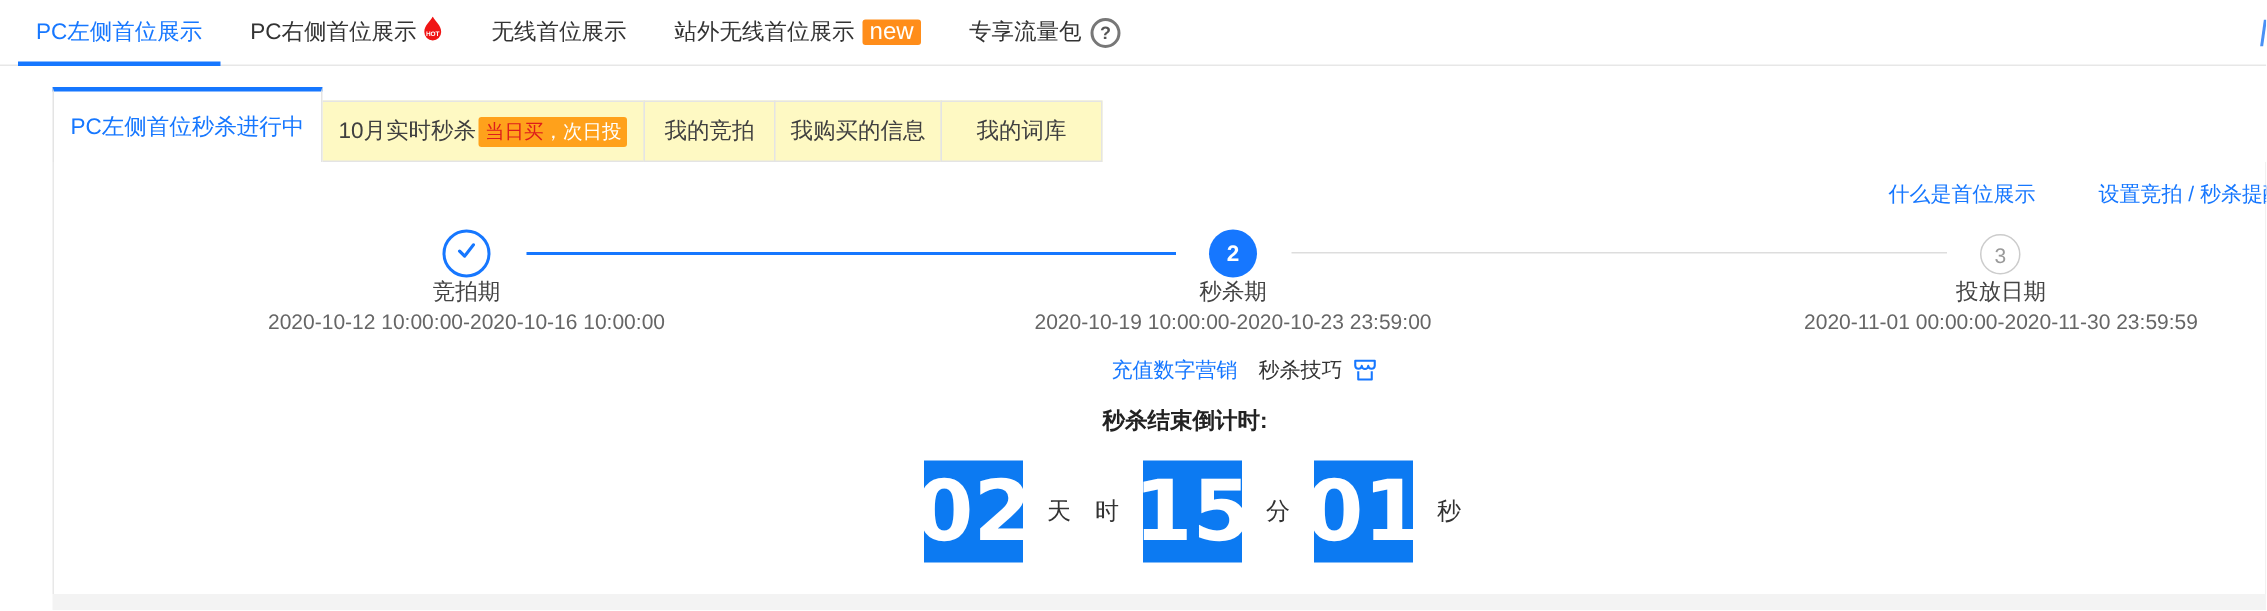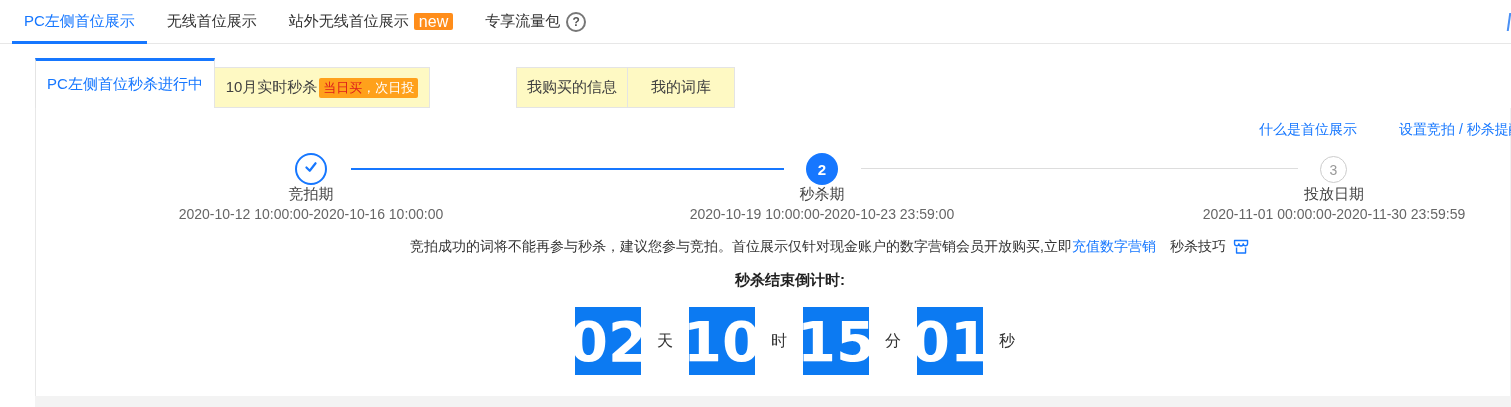--- a/index.html
+++ b/index.html
@@ -87,20 +87,29 @@
 <body>
 
 <div class="screen">
 
   <div class="topnav">
     <div class="nav-tab active">
       <span>PC左侧首位展示</span>
       <span class="nav-underline"></span>
     </div>
     <div class="nav-tab">
+      <span>PC右侧首位展示</span>
+      <span class="flame">
+        <svg width="15" height="17" viewBox="0 0 16 18">
+          <path d="M8 0 C10 4 14 6 14 11 A6 6 0 0 1 2 11 C2 6 6 4 8 0 Z" fill="#f01414"></path>
+          <text x="8" y="13.5" font-size="4.6" fill="#fff" text-anchor="middle" font-weight="bold">HOT</text>
+        </svg>
+      </span>
+    </div>
+    <div class="nav-tab">
       <span>无线首位展示</span>
     </div>
     <div class="nav-tab">
       <span>站外无线首位展示</span>
       <span class="new-badge">new</span>
     </div>
     <div class="nav-tab">
       <span>专享流量包</span>
       <span class="help-circle">?</span>
     </div>
@@ -108,20 +117,23 @@
         <i></i>
       </div>
   </div>
 
   <div class="subtab-active">
     <span>PC左侧首位秒杀进行中</span>
   </div>
   <div class="subtab" id="st2">
     <span>10月实时秒杀</span>
     <span class="hot-badge"><span class="red">当日买</span><span>，次日投</span></span>
+  </div>
+  <div class="subtab" id="st3">
+    <span>我的竞拍</span>
   </div>
   <div class="subtab" id="st4">
     <span>我购买的信息</span>
   </div>
   <div class="subtab" id="st5">
     <span>我的词库</span>
   </div>
 
   <div class="panel">
 
@@ -147,36 +159,34 @@
 
     <div class="step-title ct1">竞拍期</div>
     <div class="step-title ct2">秒杀期</div>
     <div class="step-title ct3">投放日期</div>
 
     <div class="step-range ct1">2020-10-12 10:00:00-2020-10-16 10:00:00</div>
     <div class="step-range ct2">2020-10-19 10:00:00-2020-10-23 23:59:00</div>
     <div class="step-range ct3">2020-11-01 00:00:00-2020-11-30 23:59:59</div>
 
     <div class="notice">
-      <span>竞拍成功的词将不能再参与秒杀，建议您参与竞拍。首位展示仅针对现金账户的数字营销会员开放购买,立即</span>
         <span class="link">充值数字营销</span>
         <span class="tips">秒杀技巧</span>
       <span class="shop">
         <svg width="18" height="16" viewBox="0 0 18 16">
           <path d="M2.5 1.5 h13 v3.3 a2.17 2.17 0 0 1 -4.33 0 a2.17 2.17 0 0 1 -4.34 0 a2.17 2.17 0 0 1 -4.33 0 Z" fill="none" stroke="#1677ff" stroke-width="1.4" stroke-linejoin="round"></path>
           <path d="M4.5 8.5 v5.5 h9 v-5.5" fill="none" stroke="#1677ff" stroke-width="1.4" stroke-linejoin="round"></path>
         </svg>
       </span>
     </div>
 
     <div class="cd-title">秒杀结束倒计时:</div>
     <div class="cd-row">
       <div class="cd-box">02</div>
       <span class="cd-unit">天</span>
-      <div class="cd-box">10</div>
       <span class="cd-unit">时</span>
       <div class="cd-box">15</div>
       <span class="cd-unit">分</span>
       <div class="cd-box">01</div>
       <span class="cd-unit">秒</span>
     </div>
   </div>
 
   <div class="bottom-bar"></div>
 </div>

